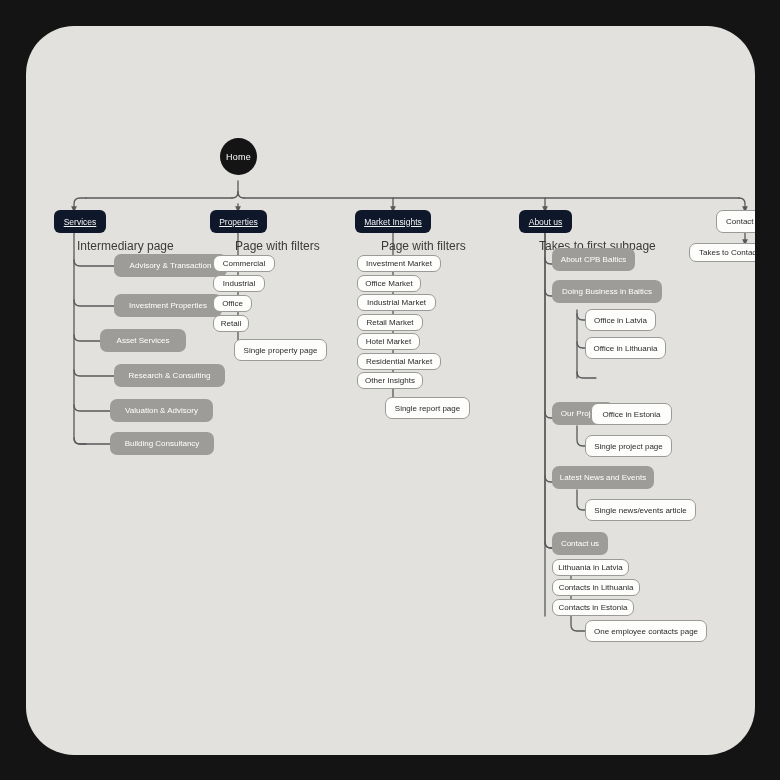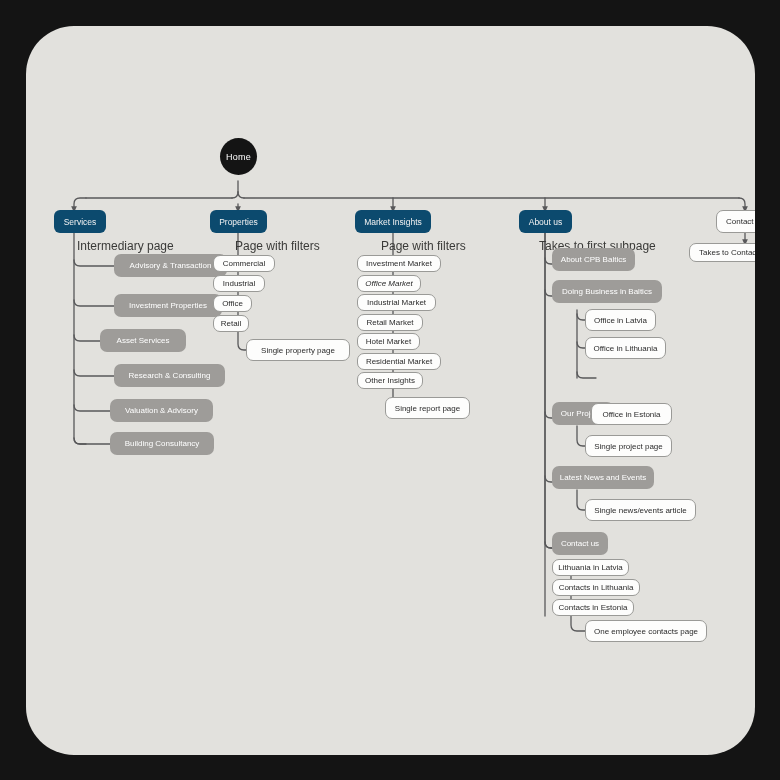--- a/index.html
+++ b/index.html
@@ -32,24 +32,25 @@
 
   
   .n-root{
     background:#141414;color:#ffffff;
     border-radius:50%;
     font-size:9px;letter-spacing:.2px;
   }
 
   
   .n-black{
-    background:#0c4a6e;color:#f2f2f2;
+    background:#0f172a;color:#f2f2f2;
     border-radius:6px;
     font-size:8.5px;
     padding:0 8px;
+    text-decoration:underline;
   }
 
   
   .n-grey{
     background:#9e9c99;color:#ffffff;
     border-radius:7px;
     font-size:8px;
     padding:0 10px;
   }
 
@@ -187,28 +188,28 @@
     </div>
     <div class="node n-white" style="left:187px;top:249px;width:52px;height:17px;">
       <span>Industrial</span>
     </div>
     <div class="node n-white" style="left:187px;top:269px;width:39px;height:17px;">
       <span>Office</span>
     </div>
     <div class="node n-white" style="left:187px;top:289px;width:36px;height:17px;">
       <span>Retail</span>
     </div>
-    <div class="node n-white" style="left:220px;top:313px;width:104px;height:22px;">
+    <div class="node n-white" style="left:208px;top:313px;width:93px;height:22px;">
       <span>Single property page</span>
     </div>
 
     <div class="node n-white" style="left:331px;top:229px;width:84px;height:17px;">
       <span>Investment Market</span>
     </div>
-    <div class="node n-white" style="left:331px;top:249px;width:64px;height:17px;font-style:italic;">
+    <div class="node n-white" style="left:331px;top:249px;width:64px;height:17px;">
       <span>Office Market</span>
     </div>
     <div class="node n-white" style="left:331px;top:268px;width:79px;height:17px;">
       <span>Industrial Market</span>
     </div>
     <div class="node n-white" style="left:331px;top:288px;width:66px;height:17px;">
       <span>Retail Market</span>
     </div>
     <div class="node n-white" style="left:331px;top:307px;width:63px;height:17px;">
       <span>Hotel Market</span>

